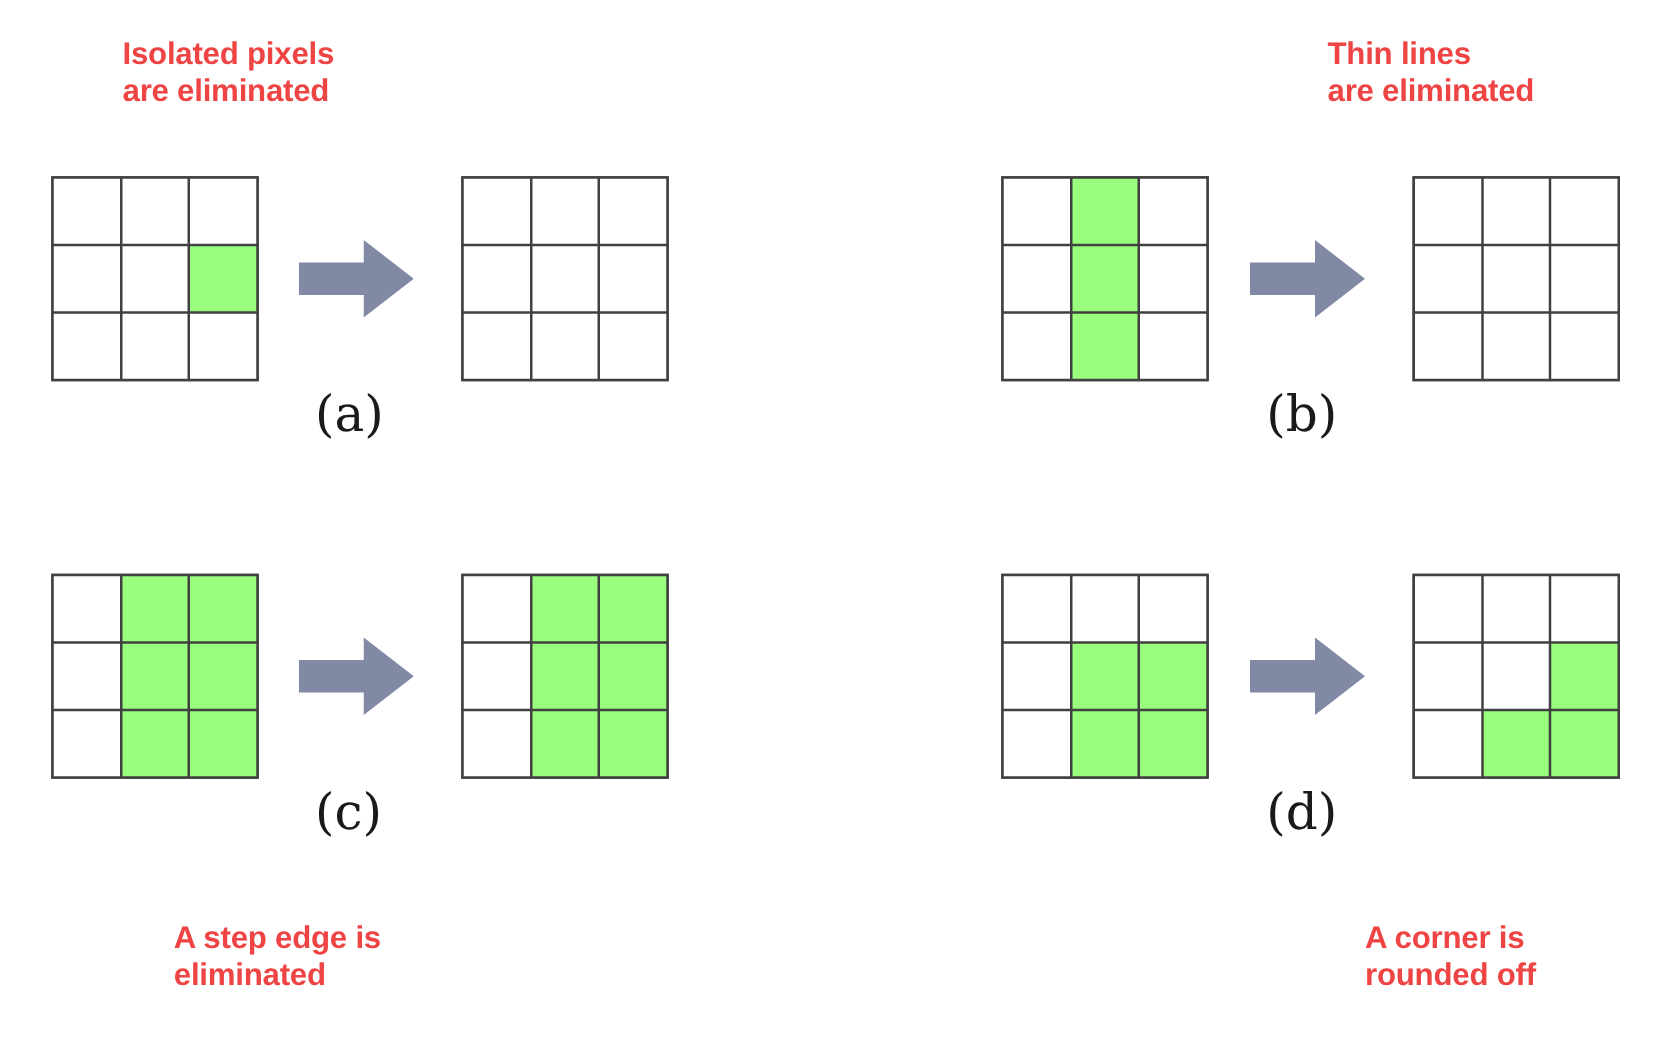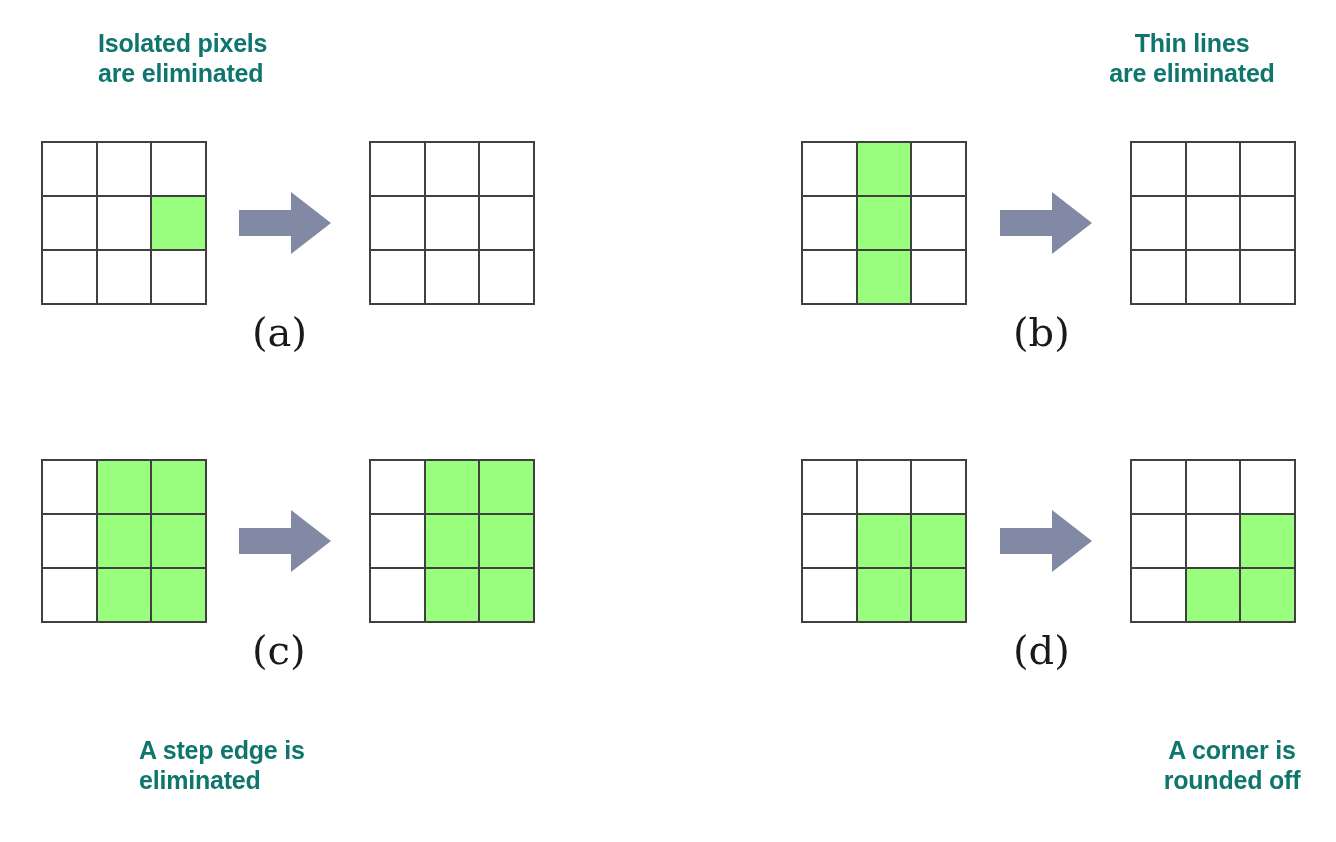--- a/index.html
+++ b/index.html
@@ -11,30 +11,30 @@
     width: 1336px;
     height: 842px;
     position: relative;
     overflow: hidden;
     font-family: "Liberation Sans", sans-serif;
   }
 
   
   .caption {
     position: absolute;
-    color: #0f766e;
+    color: #ef4444;
     font-family: "Liberation Sans", sans-serif;
     font-weight: bold;
     font-size: 25px;
     line-height: 30px;
     letter-spacing: -0.2px;
     white-space: pre-line;
   }
   .caption.left  { text-align: left; }
-  .caption.right { text-align: center; }
+  .caption.right { text-align: left; }
 
   
   .panel-label {
     position: absolute;
     font-family: "DejaVu Serif", "Liberation Serif", serif;
     font-size: 40px;
     color: #1a1a1a;
     line-height: 1;
   }
 

